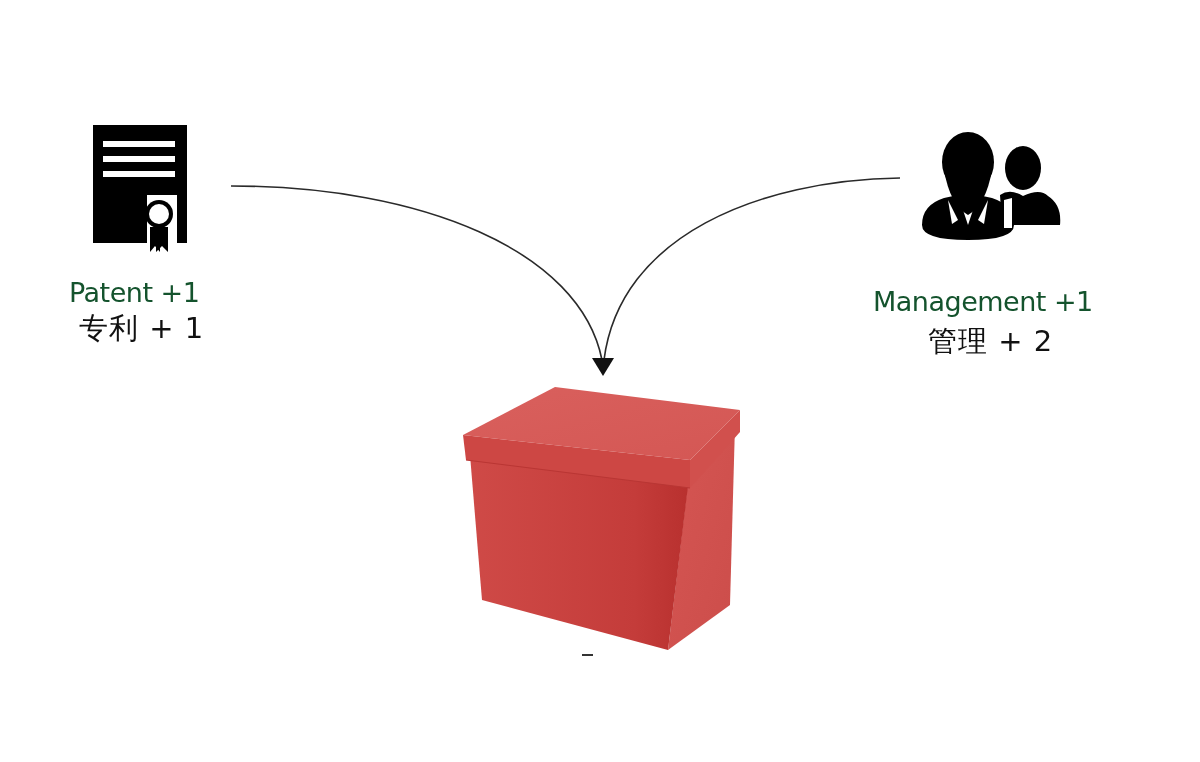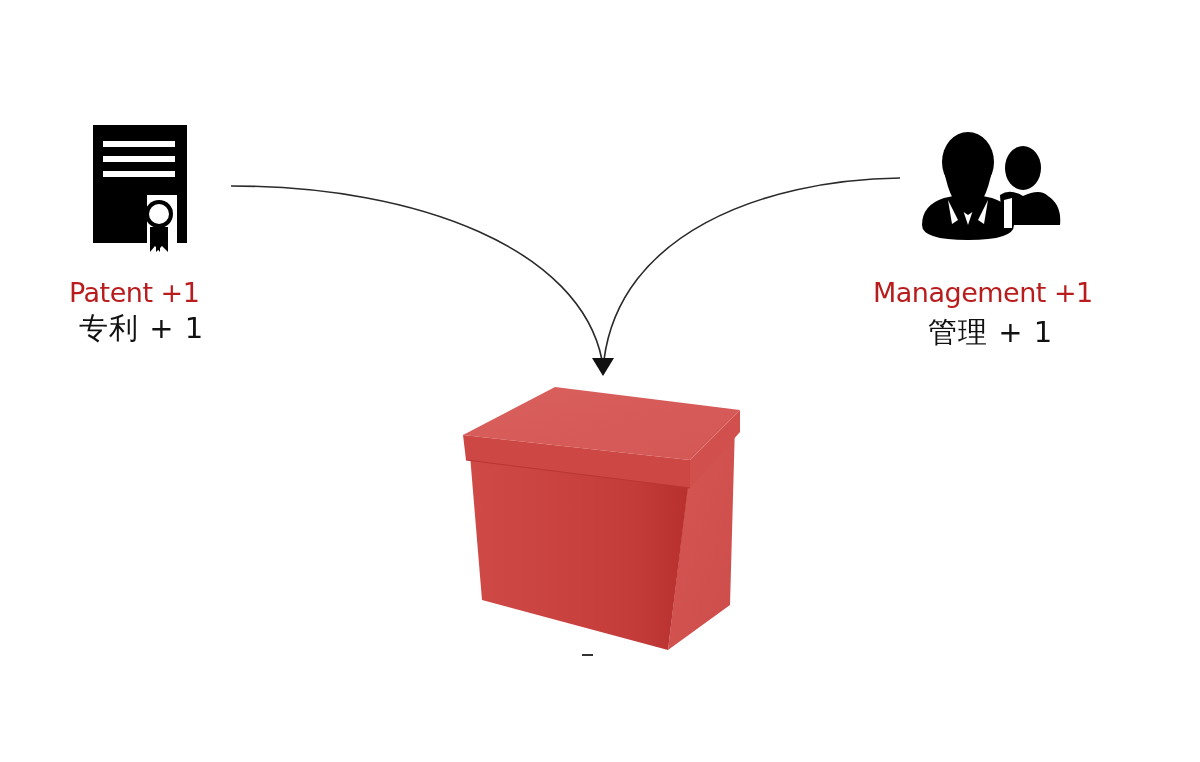--- a/index.html
+++ b/index.html
@@ -1,18 +1,18 @@
 <!DOCTYPE html>
 <html><head>
   <meta charset="utf-8">
   <style>
     html, body { margin: 0; padding: 0; background: #ffffff; }
     body { width: 1200px; height: 762px; position: relative; overflow: hidden; font-family: "Liberation Sans", sans-serif; }
     .node { position: absolute; text-align: center; }
-    .label-en { position: absolute; font-family: "DejaVu Sans", sans-serif; font-size: 27px; color: #b91c1c; white-space: nowrap; letter-spacing: -0.5px; text-align: right; }
+    .label-en { position: absolute; font-family: "DejaVu Sans", sans-serif; font-size: 27px; color: #14532d; white-space: nowrap; letter-spacing: -0.5px; text-align: right; }
     .label-zh { position: absolute; font-family: "DejaVu Sans", sans-serif; font-size: 29px; color: #111111; white-space: nowrap; letter-spacing: 1px; }
     svg.canvas { position: absolute; left: 0; top: 0; }
     .marker-dash { position: absolute; left: 582px; top: 654px; width: 11px; height: 2px; background: #333; }
   </style>
 </head>
 <body>
 
 <svg class="canvas" width="1200" height="762" viewBox="0 0 1200 762">
   <defs>
     <linearGradient id="frontGrad" x1="0" y1="0" x2="1" y2="0">
@@ -75,18 +75,18 @@
     <path d="M 690 460 L 740 410 L 740 432 L 690 488 Z" fill="#d1504d"></path>
     <line x1="466" y1="460" x2="690" y2="488" stroke="#b93634" stroke-width="1.2"></line>
   </g>
 </svg>
 
 <div class="node" style="left:60px; top:275px; width:160px; height:70px;">
   <div class="label-en" style="left:9px; top:2px;">Patent +1</div>
   <div class="label-zh" style="left:19px; top:34px;text-align:center;">专利 + 1</div>
 </div>
 
-<div class="node" style="left:860px; top:275px; width:260px; height:80px;">
+<div class="node" style="left:860px; top:284px; width:260px; height:80px;">
   <div class="label-en" style="left:13px; top:2px;">Management +1</div>
-  <div class="label-zh" style="left:68px; top:38px;">管理 + 1</div>
+  <div class="label-zh" style="left:68px; top:38px;">管理 + 2</div>
 </div>
 
 <div class="marker-dash"></div>
 
 </body></html>

